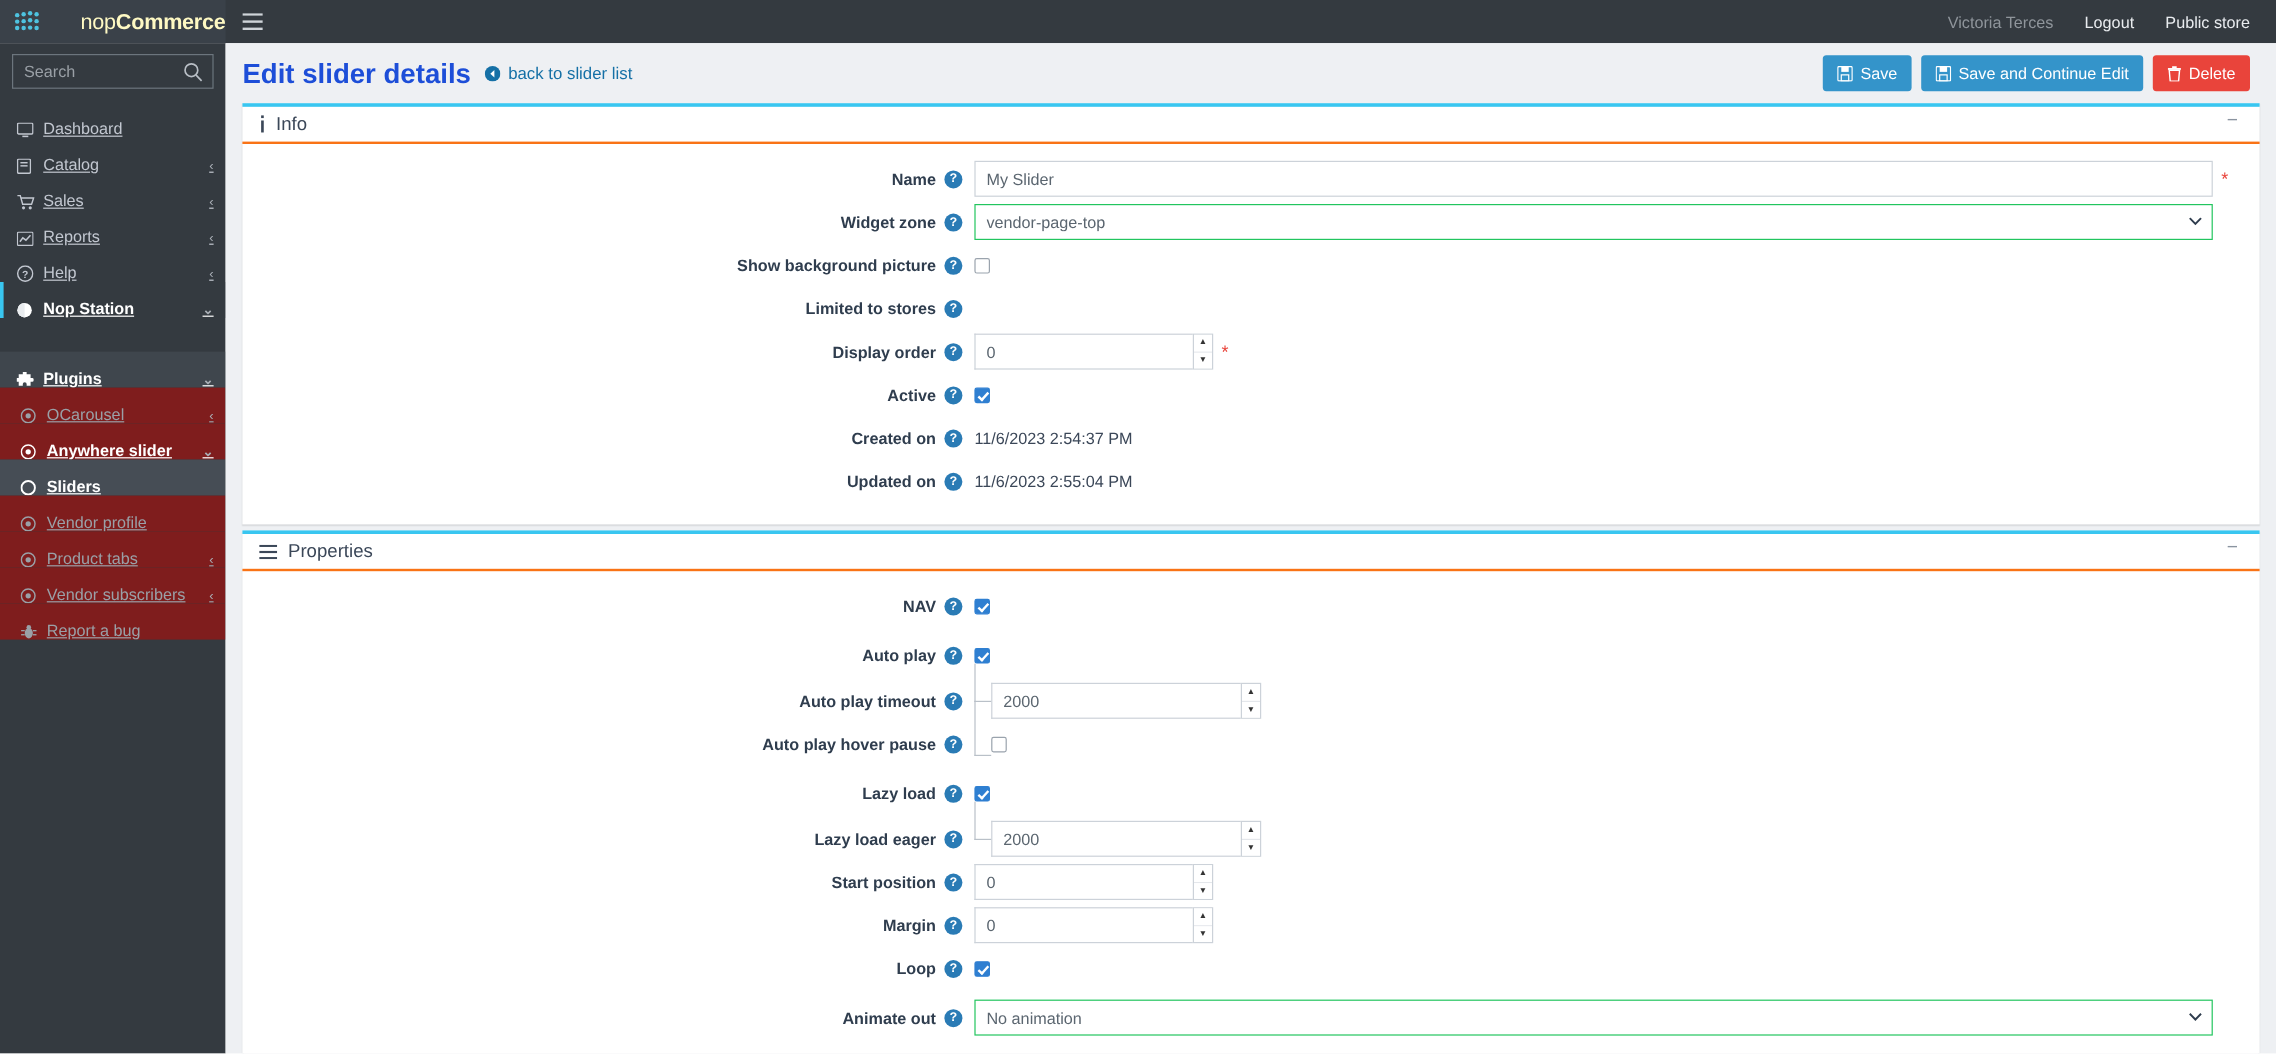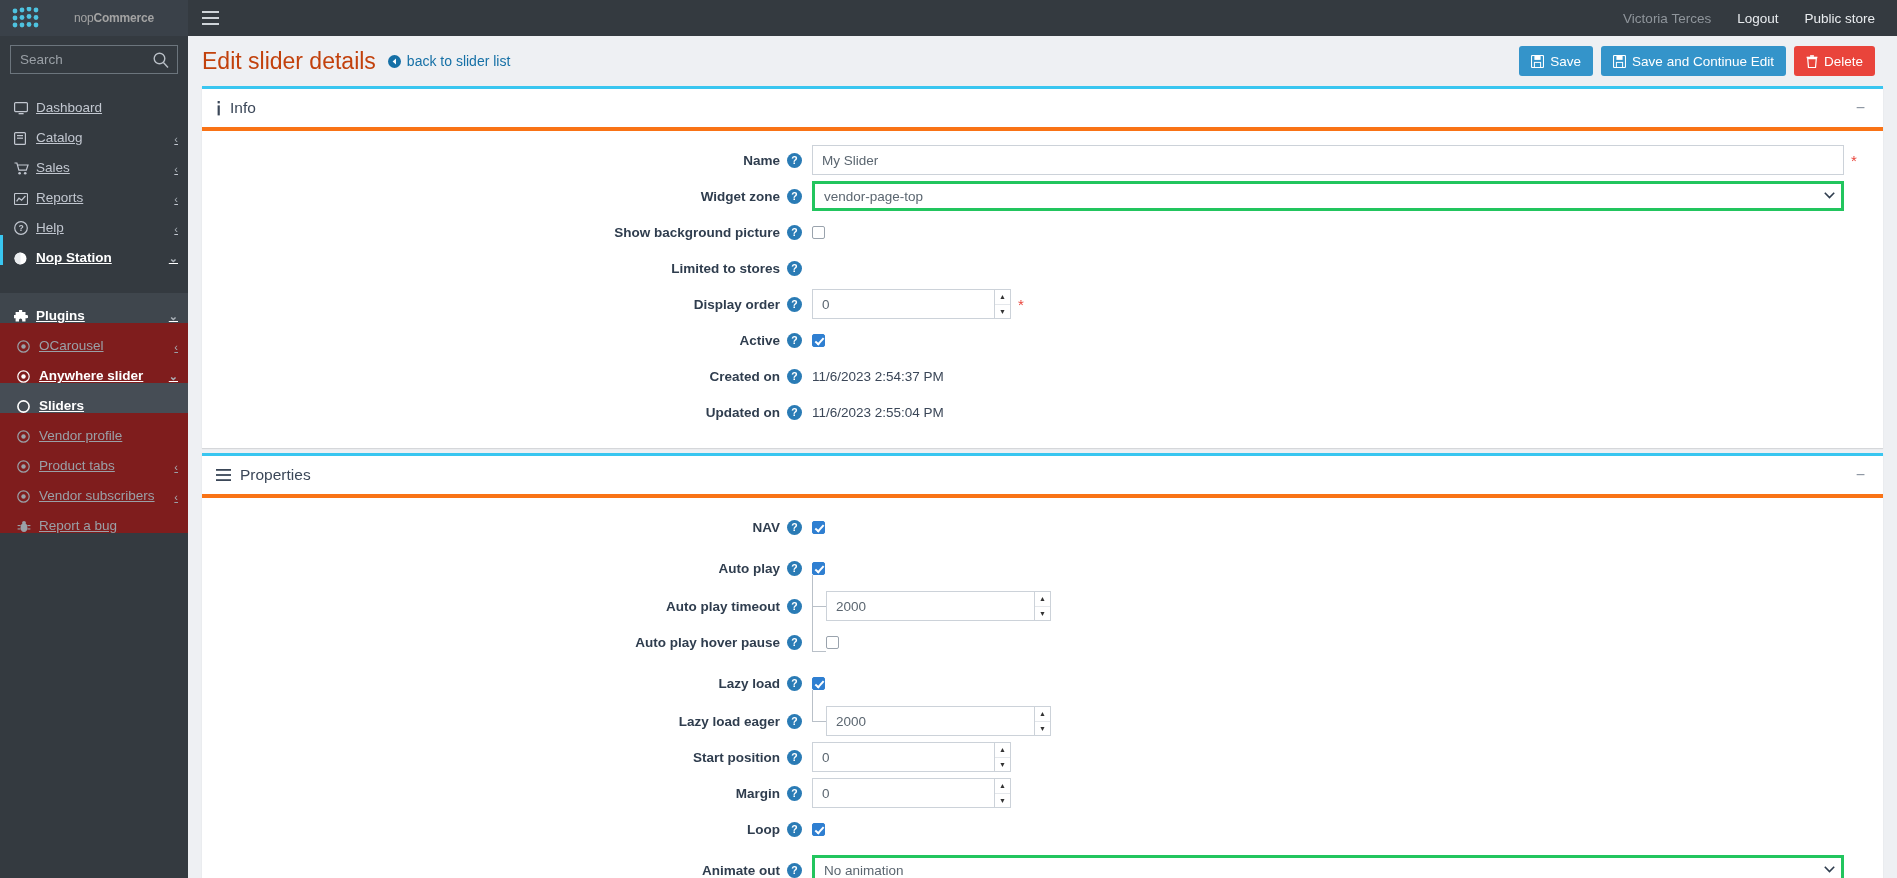--- a/index.html
+++ b/index.html
@@ -16,21 +16,21 @@
     position: absolute; top: 0; left: 0; width: 1897px; height: 36px;
     background: #343a40; display: flex; align-items: center;
   }
   .brand {
     width: 188px; height: 36px; background: #3a4149;
     display: flex; align-items: center; padding-left: 12px; gap: 8px;
     flex-shrink: 0;
   }
   .brand-dots { width: 30px; height: 22px; display: block; }
   .brand-text {
-    color: #a3a3a3; font-size: 12px; letter-spacing: -0.2px; white-space: nowrap; margin-left: 24px;
+    color: #fef9c3; font-size: 18px; letter-spacing: -0.2px; white-space: nowrap; margin-left: 24px;
   }
   .brand-text b { font-weight: 700; }
   .brand-text span.light { font-weight: 400; }
   .hamburger {
     width: 44px; height: 36px; display: flex; align-items: center;
     justify-content: center; cursor: pointer;
   }
   .hamburger svg { display:block; }
   .topbar-right {
     margin-left: auto; display: flex; align-items: center; gap: 26px;
@@ -82,21 +82,21 @@
 
   
   .content {
     position: absolute; top: 36px; left: 188px; width: 1709px; height: 842px;
     background: #eef0f3; overflow: hidden;
   }
   .content-header {
     height: 50px; display: flex; align-items: center; padding: 0 22px 0 14px;
   }
   .page-title {
-    font-size: 23px; color: #c2410c; font-weight: 400; white-space: nowrap;
+    font-size: 23px; color: #1d4ed8; font-weight: 700; white-space: nowrap;
   }
   .back-link {
     display: inline-flex; align-items: center; gap: 6px; margin-left: 12px;
     color: #1570a6; font-size: 14px; text-decoration: none; cursor: pointer;
   }
   .hdr-buttons { margin-left: auto; display: flex; gap: 8px; }
   .btn {
     display: inline-flex; align-items: center; gap: 6px; height: 30px;
     padding: 0 12px; border: none; border-radius: 3px; color: #fff;
     font-size: 13.5px; cursor: pointer; white-space: nowrap;
@@ -104,22 +104,22 @@
   }
   .btn-primary { background: #3494ca; }
   .btn-danger { background: #e9443b; }
 
   .panels { padding: 0 14px 0 14px; }
   .card {
     background: #fff; border-top: 3px solid #39c6f0;
     box-shadow: 0 1px 1px rgba(0,0,0,.1); margin-bottom: 5px;
   }
   .card-head {
-    display: flex; align-items: center; height: 42px;
-    padding: 0 14px 0 14px; border-bottom: 4px solid #f97316;
+    display: flex; height: 31px;
+    padding: 0 14px 0 14px; border-bottom: 2px solid #f97316;
   }
   .card-title {
     font-size: 15.5px; color: #3b4758; display: flex; align-items: center; gap: 9px;
   }
   .collapse-btn {
     margin-left: auto; color: #8a94a0; font-size: 16px; line-height: 1;
     cursor: pointer; padding: 4px 4px;
   }
   .card-body { padding: 13px 0 16px 0; }
 
@@ -139,21 +139,21 @@
 
   .inp {
     height: 30px; border: 1px solid #ccd2d9; background: #fff;
     font-size: 13.5px; color: #5b6670; padding: 0 9px; outline: none;
     font-family: "Liberation Sans", sans-serif;
   }
   .inp.wide { width: 1032px; }
   .inp.stores { width: 352px; height: 32px; }
   .sel-wrap { position: relative; width: 1032px; }
   .sel {
-    width: 100%; height: 30px; border: 3px solid #22c55e; background: #fff;
+    width: 100%; height: 30px; border: 1px solid #22c55e; background: #fff;
     font-size: 13.5px; color: #5b6670; padding: 0 26px 0 9px; outline: none;
     appearance: none; -webkit-appearance: none; cursor: pointer;
     font-family: "Liberation Sans", sans-serif;
   }
   .sel-caret {
     position: absolute; right: 9px; top: 11px; pointer-events: none;
   }
   .req { color: #e9443b; font-size: 15px; margin-left: 7px; line-height: 1; }
 
   .chk {

